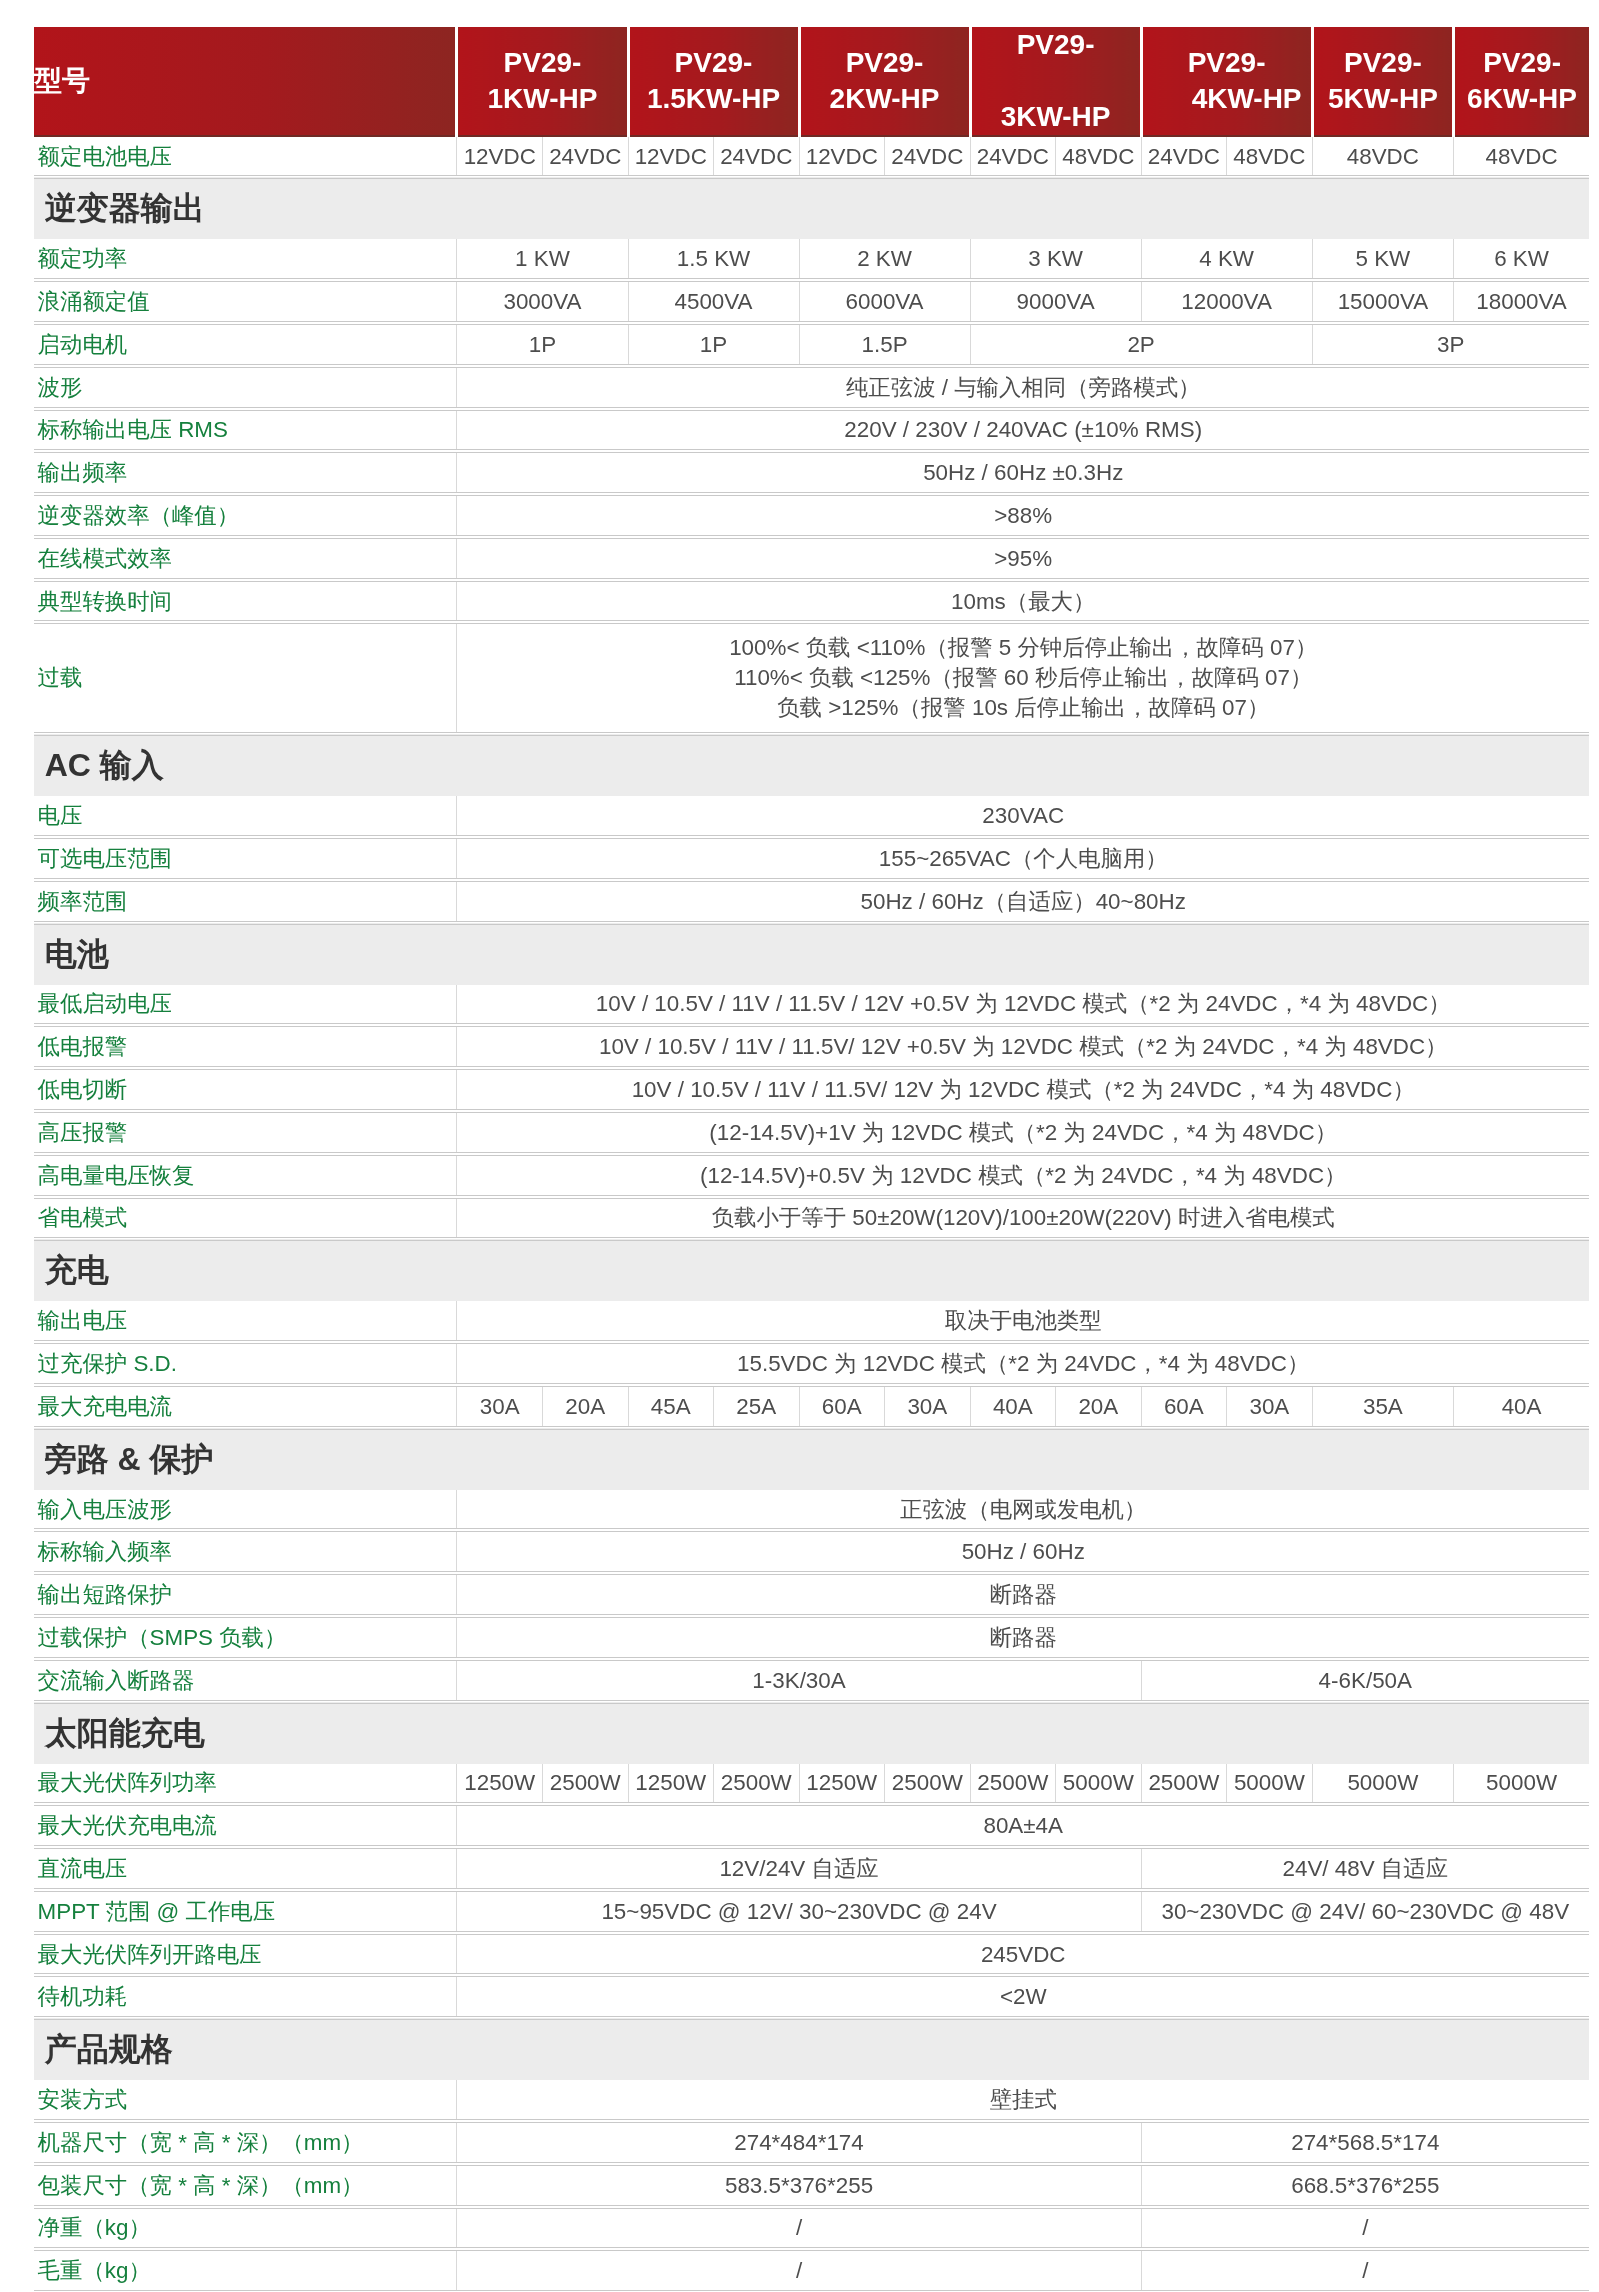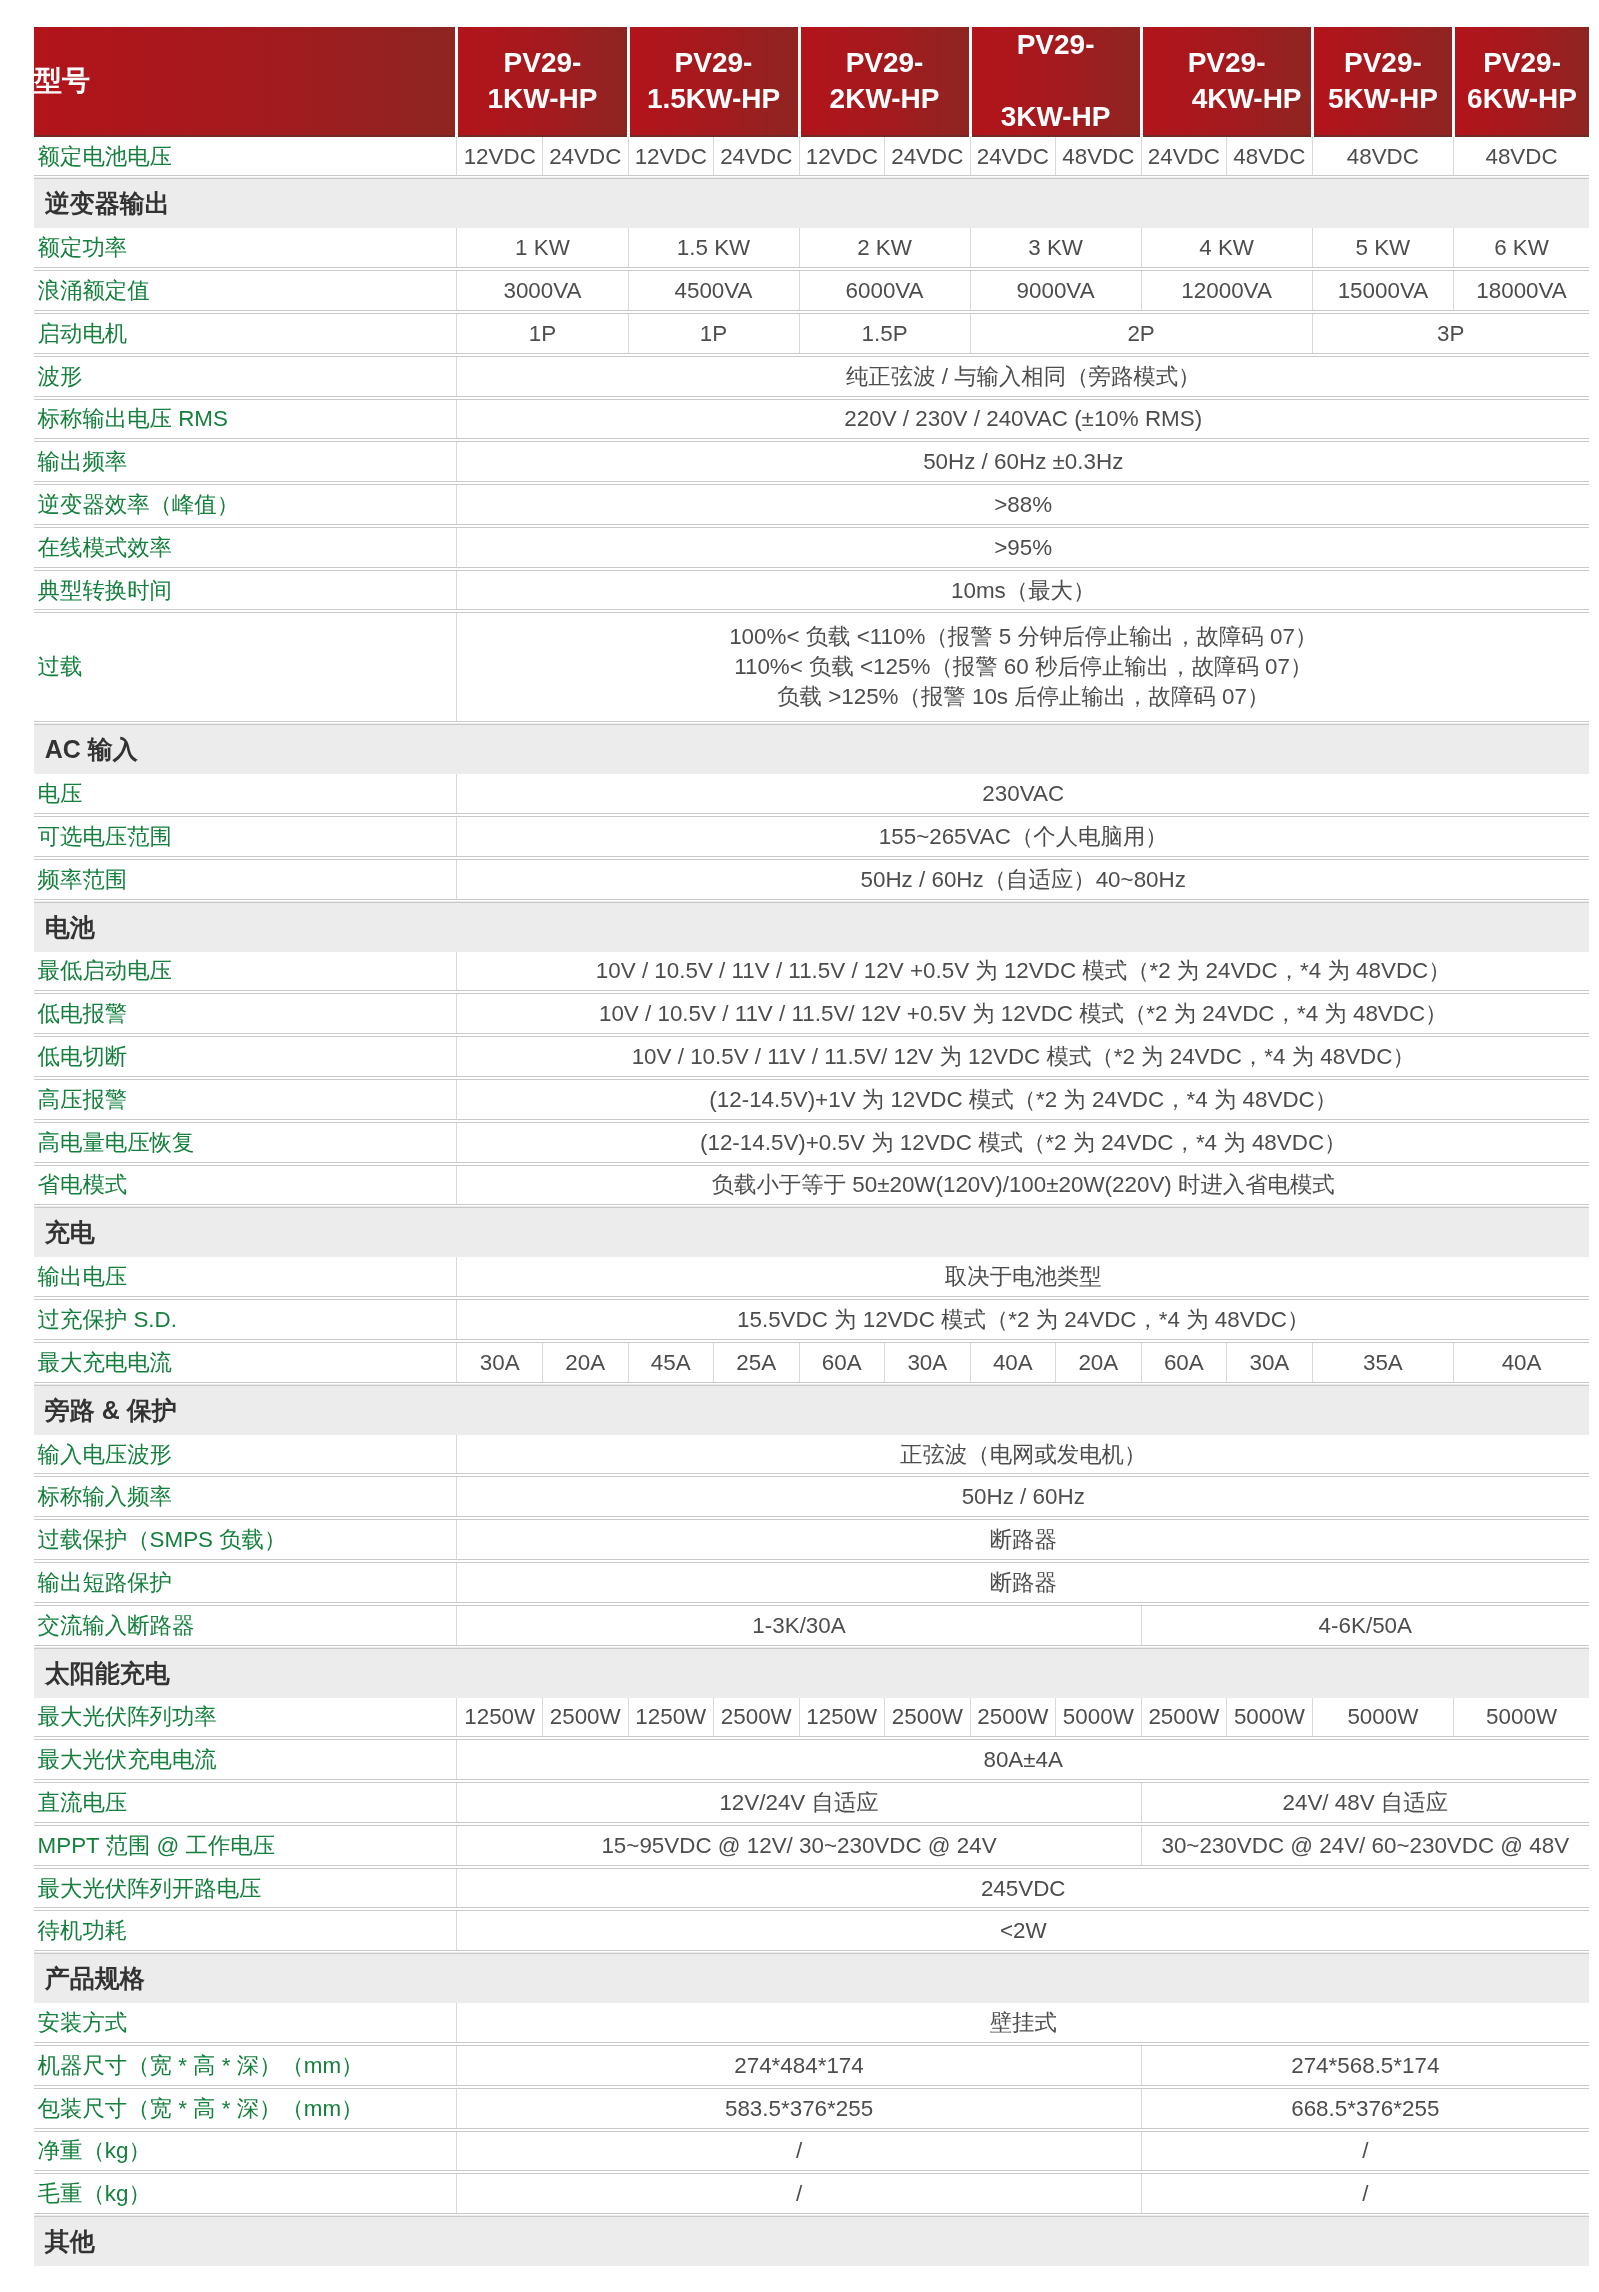--- a/index.html
+++ b/index.html
@@ -25,21 +25,21 @@
     text-align:left;font-size:28px;padding-left:23px;
   }
   th.model{
     text-align:center;font-size:28px;line-height:1.28;
     border-left:3.6px solid #ffffff;
   }
 
   
   tr.section td{
     background:#ececec;
-    font-size:25px;font-weight:bold;color:#333333;
+    font-size:32px;font-weight:bold;color:#333333;
     text-align:left;padding:8px 0 8px 10.7px;
     height:25px;vertical-align:middle;
   }
 
   
   tr.data td{
     border-bottom:4.5px double #c9c9c9;
     font-size:22.4px;line-height:27px;
     padding:5.4px 3.6px;vertical-align:middle;
     height:28px;
@@ -258,25 +258,25 @@
         </tr>
         <tr class="data">
           <td class="label">输入电压波形</td>
           <td class="val" colspan="12">正弦波（电网或发电机）</td>
         </tr>
         <tr class="data">
           <td class="label">标称输入频率</td>
           <td class="val" colspan="12">50Hz / 60Hz</td>
         </tr>
         <tr class="data">
+          <td class="label">输出短路保护</td>
+          <td class="val" colspan="12">断路器</td>
+        </tr>
+        <tr class="data">
           <td class="label">过载保护（SMPS 负载）</td>
-          <td class="val" colspan="12">断路器</td>
-        </tr>
-        <tr class="data">
-          <td class="label">输出短路保护</td>
           <td class="val" colspan="12">断路器</td>
         </tr>
         <tr class="data">
           <td class="label">交流输入断路器</td>
           <td class="val" colspan="8">1-3K/30A</td>
           <td class="val" colspan="4">4-6K/50A</td>
         </tr>
         <tr class="section">
           <td colspan="13">太阳能充电</td>
         </tr>

